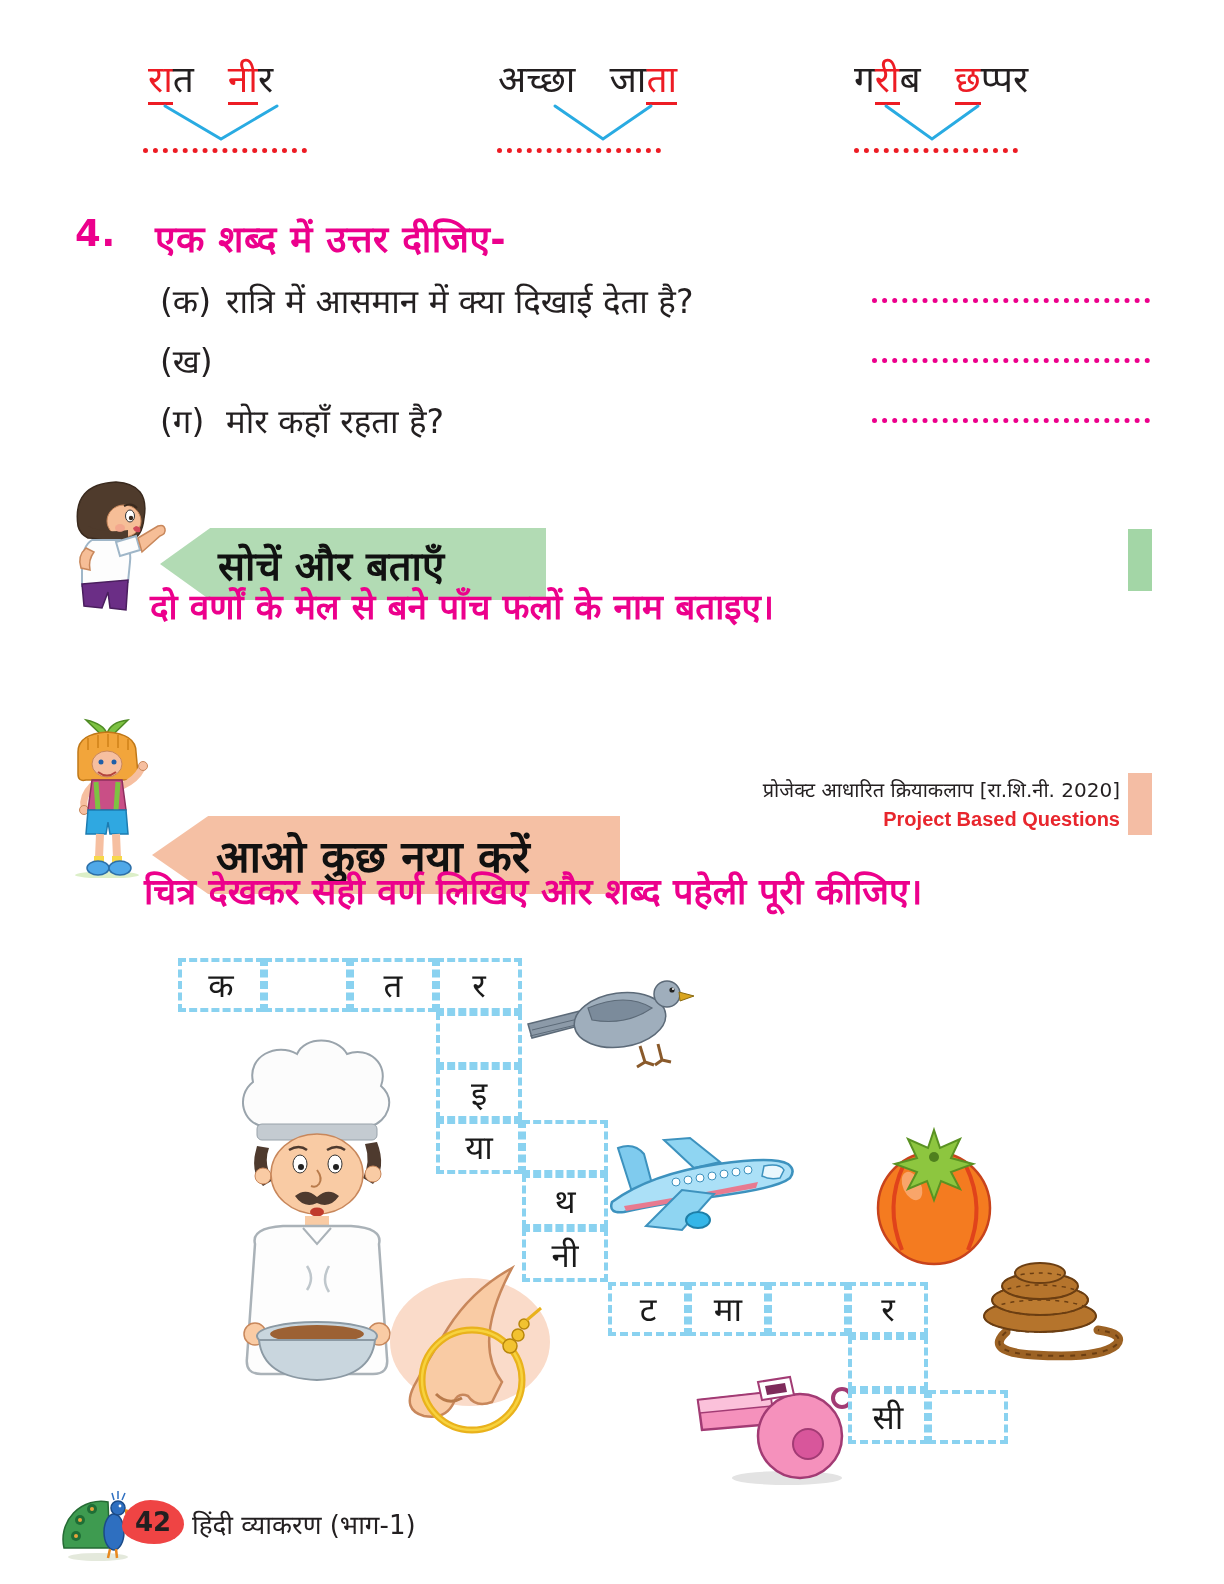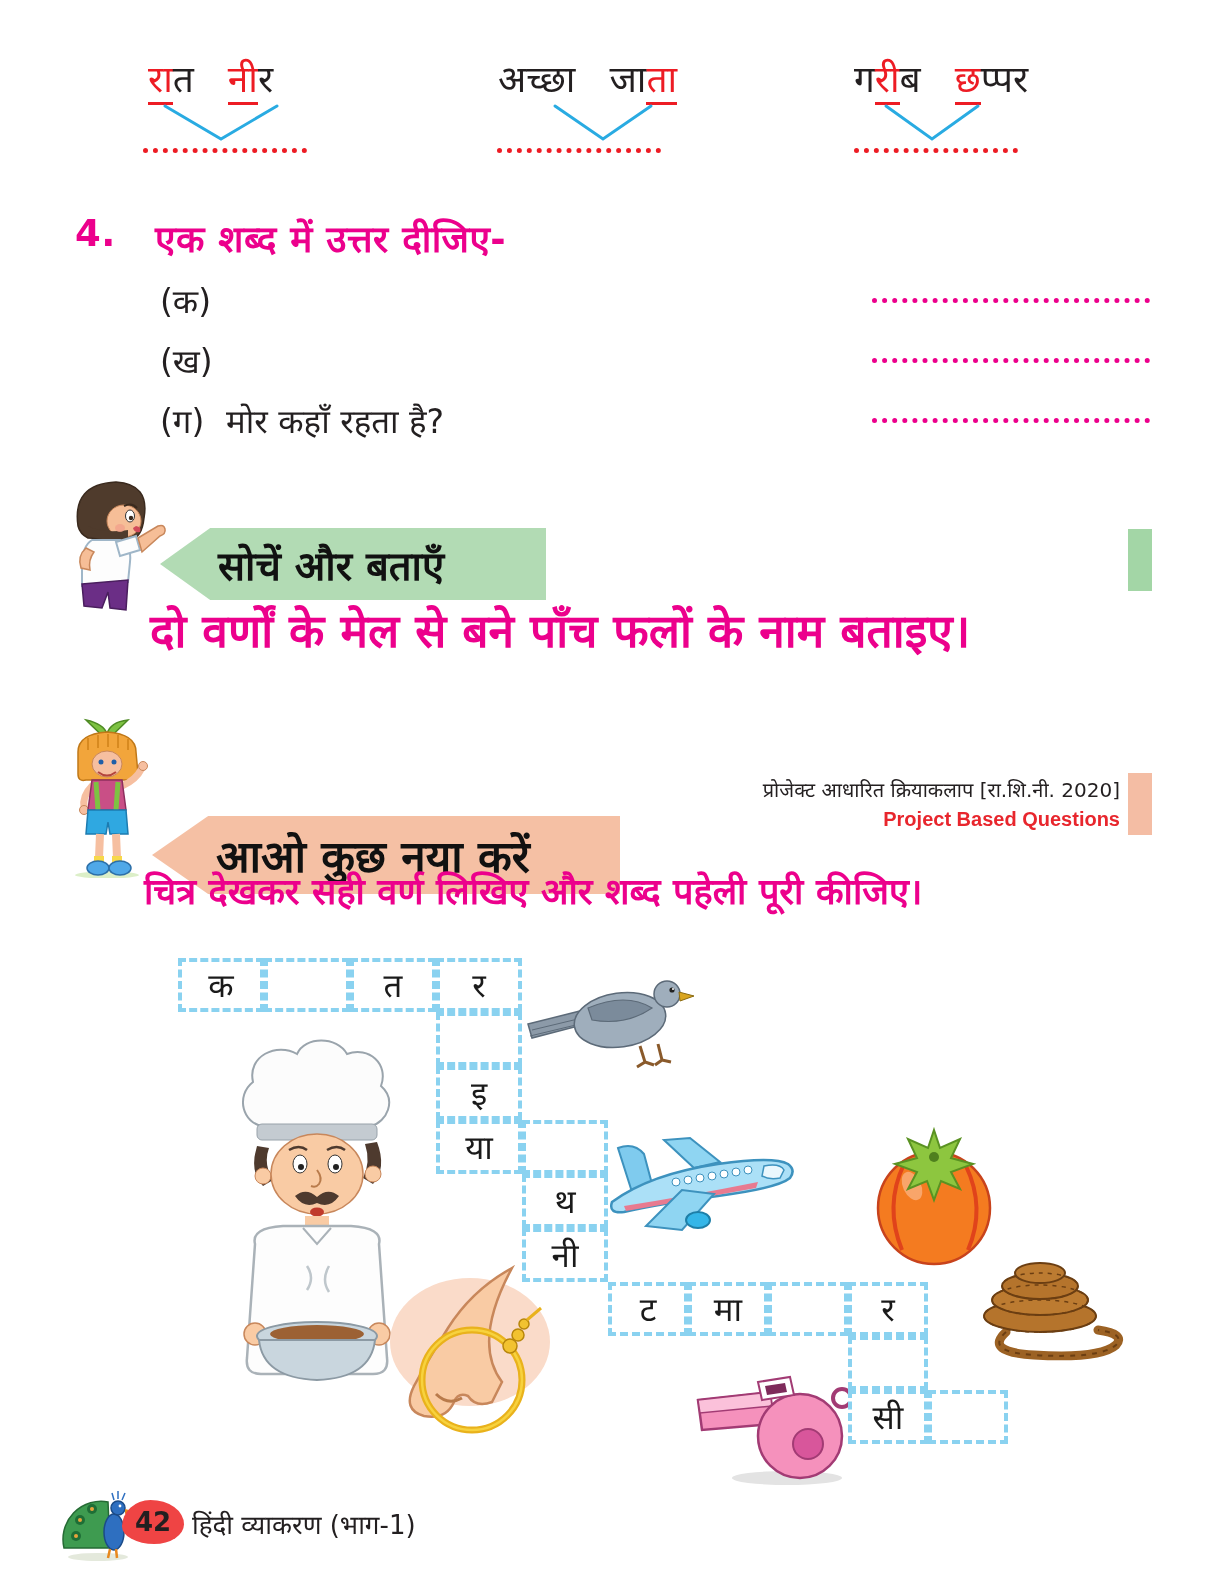--- a/index.html
+++ b/index.html
@@ -66,20 +66,21 @@
 
   <div class="abs dot-red" style="left:143px;top:148px;"></div>
   <div class="abs dot-red" style="left:497px;top:148px;"></div>
   <div class="abs dot-red" style="left:854px;top:148px;"></div>
 
   <div class="abs mag qhead hi" style="left:75px;top:212px;">4.</div>
   <div class="abs mag qhead hi" style="left:155px;top:212px;">एक शब्द में उत्तर दीजिए-</div>
 
   <div class="abs qrow hi" style="left:160px;top:278px;width:740px;">
     <span class="qlabel">(क)</span>
+    <span>रात्रि में आसमान में क्या दिखाई देता है?</span>
   </div>
   <div class="abs qrow hi" style="left:160px;top:338px;width:740px;">
     <span class="qlabel">(ख)</span>
   </div>
   <div class="abs qrow hi" style="left:160px;top:398px;width:740px;">
     <span class="qlabel">(ग)</span>
     <span>मोर कहाँ रहता है?</span>
   </div>
   <div class="abs dot-mag" style="left:872px;top:298px;"></div>
   <div class="abs dot-mag" style="left:872px;top:358px;"></div>
@@ -100,21 +101,21 @@
     <path d="M28,74 q-9,8 -5,20 l9,2 q-2,-10 4,-18 z" fill="#F6BE97" stroke="#C8875B" stroke-width="1.5"></path>
     <path d="M24,110 L70,106 L68,136 L52,134 L50,118 L44,134 L26,132 Z" fill="#6B2E86" stroke="#4A1E5E" stroke-width="1.5"></path>
   </svg>
 
   <div class="abs banner banner-green hi" style="left:160px;top:528px;width:328px;height:72px;">
     <span>सोचें और बताएँ</span>
   </div>
 
   <div class="abs sidetab" style="left:1128px;top:529px;background:#A3D6A6;"></div>
 
-  <div class="abs mag hi" style="left:150px;top:598px;font-size:46px;">दो वर्णों के मेल से बने पाँच फलों के नाम बताइए।</div>
+  <div class="abs mag hi" style="left:150px;top:582px;font-size:35px;">दो वर्णों के मेल से बने पाँच फलों के नाम बताइए।</div>
 
   <svg class="abs illus" style="left:52px;top:718px;" width="110" height="160" viewBox="0 0 110 160">
     <ellipse cx="55" cy="157" rx="32" ry="3.5" fill="#DCEFC8"></ellipse>
     <path d="M55,22 Q42,10 34,2 Q52,6 55,16 Q58,4 76,2 Q66,12 55,22 Z" fill="#7DC242" stroke="#4E8A24" stroke-width="1.5"></path>
     <circle cx="55" cy="22" r="5" fill="#5FA32E"></circle>
     <path d="M26,34 Q26,16 55,14 Q84,16 84,34 L86,56 Q84,64 76,62 L34,62 Q26,64 26,56 Z" fill="#F2A53B" stroke="#C07818" stroke-width="1.5"></path>
     <path d="M36,20 l0,12 M46,17 l0,13 M56,16 l0,13 M66,17 l0,13 M76,21 l0,11" stroke="#D88A20" stroke-width="2" fill="none"></path>
     <ellipse cx="55" cy="46" rx="15" ry="13" fill="#F6BFA0" stroke="#C8875B"></ellipse>
     <circle cx="49" cy="44" r="2.5" fill="#1E5FA8"></circle>
       <circle cx="62" cy="44" r="2.5" fill="#1E5FA8"></circle>

